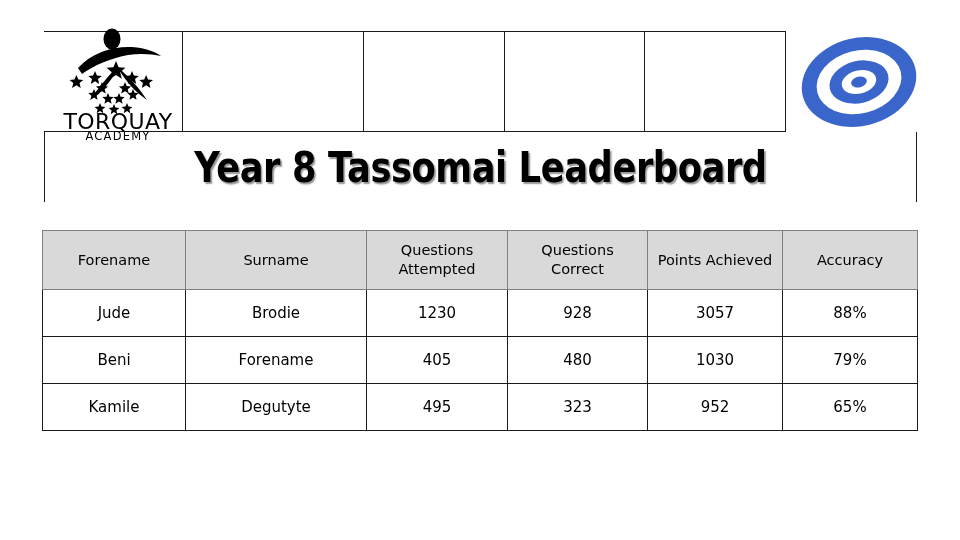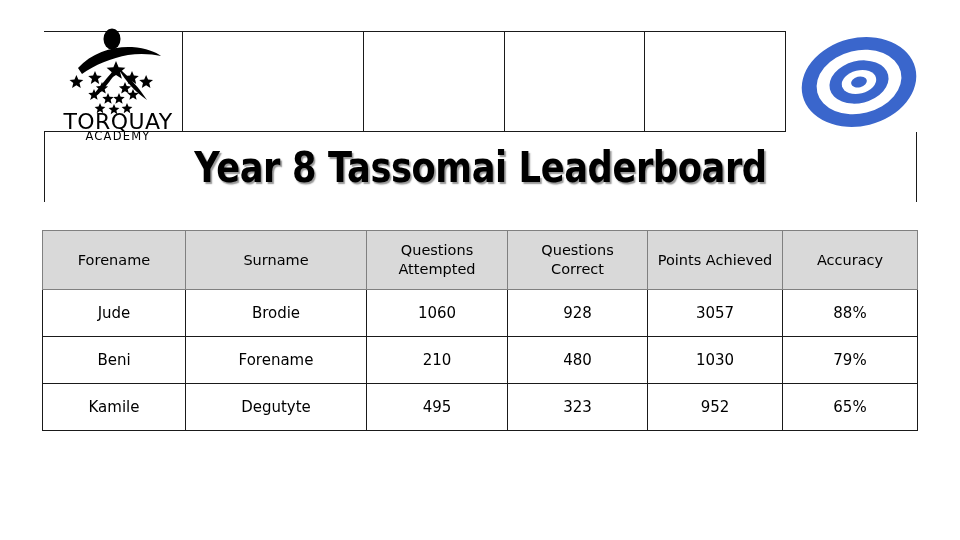--- a/index.html
+++ b/index.html
@@ -226,29 +226,29 @@
           <th>Questions
 Correct</th>
           <th>Points Achieved</th>
           <th>Accuracy</th>
         </tr>
       </thead>
       <tbody>
         <tr>
           <td>Jude</td>
           <td>Brodie</td>
-          <td>1060</td>
+          <td>1230</td>
           <td>928</td>
           <td>3057</td>
           <td>88%</td>
         </tr>
         <tr>
           <td>Beni</td>
           <td>Forename</td>
-          <td>210</td>
+          <td>405</td>
           <td>480</td>
           <td>1030</td>
           <td>79%</td>
         </tr>
         <tr>
           <td>Kamile</td>
           <td>Degutyte</td>
           <td>495</td>
           <td>323</td>
           <td>952</td>

